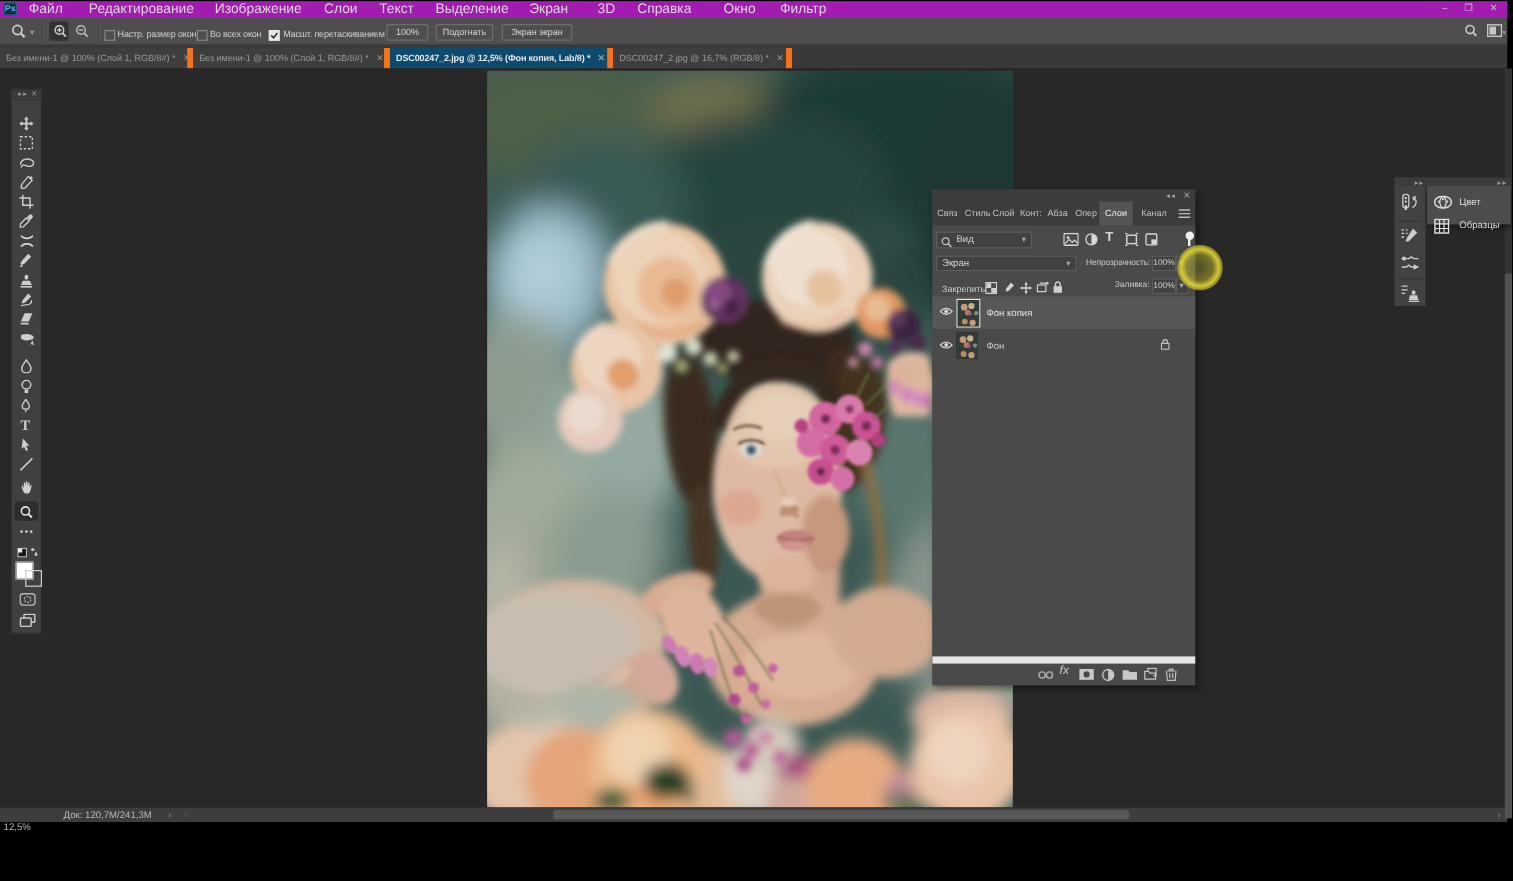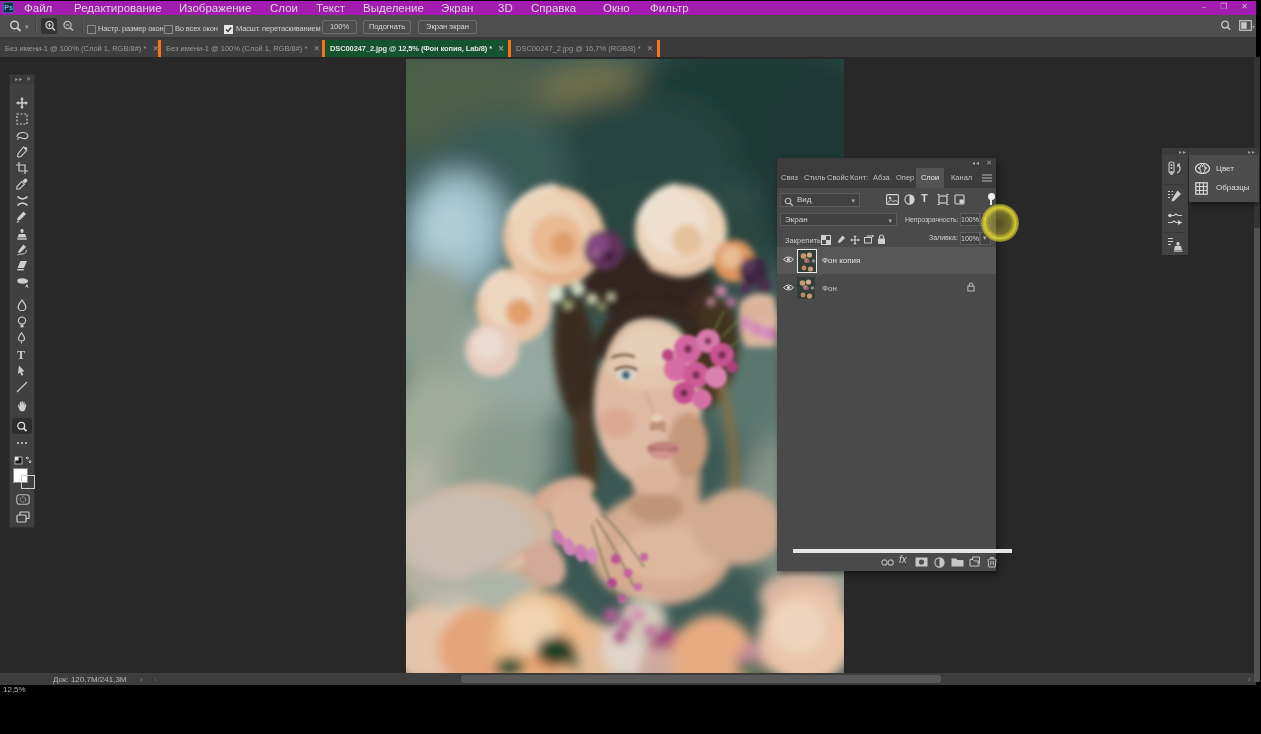--- a/index.html
+++ b/index.html
@@ -20,22 +20,22 @@
   #optbar{position:absolute;left:0;top:14px;width:100%;height:22px;background:#4e4e4e;
     border-bottom:1px solid #383838;color:#d4d4d4;font-size:7.5px;}
   .vsep{position:absolute;top:3px;height:16px;width:1px;background:#434343;border-right:1px solid #5a5a5a;}
   .obtn{position:absolute;top:5px;height:12px;line-height:12px;border:1px solid #6e6e6e;
     border-radius:2px;text-align:center;background:#4e4e4e;color:#d8d8d8;}
   .cb{position:absolute;top:10px;width:7px;height:7px;border:1px solid #8a8a8a;background:#4e4e4e;}
   .cbl{position:absolute;top:9px;white-space:nowrap;color:#d0d0d0;letter-spacing:-0.15px;}
   
   #tabbar{position:absolute;left:0;top:37px;width:100%;height:19px;background:#393939;font-size:7.5px;}
   .tab{position:absolute;top:2px;height:17px;line-height:17px;background:#3e3e3e;color:#9a9a9a;
-    border-right:3px solid #f97316;white-space:nowrap;overflow:hidden;padding-left:5px;box-sizing:border-box;}
-  .tab.active{background:#14532d;color:#e6e6e6;font-weight:bold;letter-spacing:-0.1px;}
+    border-right:5px solid #f97316;white-space:nowrap;overflow:hidden;padding-left:5px;box-sizing:border-box;}
+  .tab.active{background:#0c4a6e;color:#e6e6e6;font-weight:bold;letter-spacing:-0.1px;}
   .tab .x{color:#9a9a9a;margin-left:4px;}
   
   #canvas{position:absolute;left:0;top:56px;width:100%;height:616px;background:#282828;overflow:hidden;}
   #photo{position:absolute;left:406px;top:2px;width:438px;height:614px;}
   
   #toolbar{position:absolute;left:9px;top:73px;width:26px;height:454px;background:#404040;
     border:1px solid #303030;box-sizing:border-box;}
   #toolbar .hdr{height:9px;background:#3a3a3a;color:#9a9a9a;font-size:6px;line-height:9px;
     text-align:right;padding-right:2px;letter-spacing:1px;}
   .tool{width:24px;height:16.4px;position:relative;}
@@ -45,25 +45,25 @@
   #layers{position:absolute;left:777px;top:157px;width:219px;height:413px;background:#4a4a4a;
     box-shadow:2px 3px 6px rgba(0,0,0,.45);font-size:8px;color:#cccccc;}
   #lph{position:absolute;left:0;top:0;width:100%;height:10px;background:#3c3c3c;color:#a8a8a8;}
   #lptabs{position:absolute;left:0;top:10px;width:100%;height:20px;background:#3c3c3c;color:#c2c2c2;}
   #lptabs span{position:absolute;top:5px;font-size:7.5px;}
   #lptabs .act{background:#545454;}
   .inbox{position:absolute;background:#414141;border:1px solid #5c5c5c;box-sizing:border-box;color:#d6d6d6;}
   .lrow{position:absolute;left:0;width:100%;height:26px;}
   .lrow .thumb{position:absolute;left:20px;top:2px;width:18px;height:22px;background:#222;}
   .leye{position:absolute;left:6px;top:9px;width:11px;height:7px;}
-  #lpbottom{position:absolute;left:16px;bottom:0;width:100%;height:18px;border-top:4px solid #e5e5e5;}
+  #lpbottom{position:absolute;left:0;bottom:0;width:100%;height:18px;border-top:6px solid #e5e5e5;}
   
   #rdock{position:absolute;left:1162px;top:147px;width:26px;height:107px;background:#424242;}
   #rdockh{position:absolute;left:1162px;top:147px;width:97px;height:7px;background:#3c3c3c;color:#9a9a9a;z-index:6;}
-  #rfly{position:absolute;left:1189px;top:154px;width:70px;height:47px;background:#4c4c4c;
+  #rfly{position:absolute;left:1189px;top:154px;width:70px;height:32px;background:#4c4c4c;
     box-shadow:2px 3px 5px rgba(0,0,0,.4);color:#dedede;font-size:8px;}
   
   #vsb{position:absolute;left:1254px;top:56px;width:6px;height:616px;background:#333333;}
   #vsbt{position:absolute;left:0px;top:171px;width:6px;height:454px;background:#525252;}
   
   #statusbar{position:absolute;left:0;top:672px;width:100%;height:12px;background:#3d3d3d;
     color:#b8b8b8;font-size:8px;}
   #hsbt{position:absolute;left:461px;top:2px;width:480px;height:8px;background:#585858;border-radius:3px;}
   
   #lab{position:absolute;left:0;top:684px;width:100%;height:50px;background:#000;}
@@ -518,21 +518,21 @@
   </div>
 
   <div id="layers">
     <div id="lph">
       <span style="position:absolute;right:16px;top:1px;font-size:6px;letter-spacing:1px">◂◂</span>
       <span style="position:absolute;right:4px;top:1px;font-size:7px">✕</span>
     </div>
     <div id="lptabs">
       <span style="left:4px">Связ</span>
           <span style="left:27px">Стиль</span>
-          <span style="left:50px">Свойс</span>
+          <span style="left:50px">Слой</span>
       <span style="left:73px">Конт:</span>
           <span style="left:96px">Абза</span>
           <span style="left:119px">Опер</span>
       <span class="act" style="left:139px;top:0;width:28px;height:20px;line-height:20px;text-align:center;color:#efefef">Слои</span>
       <span style="left:174px">Канал</span>
       <svg class="abs" style="left:205px;top:6px" width="10" height="8" viewBox="0 0 10 8">
             <path d="M0 1 h10 M0 4 h10 M0 7 h10" stroke="#c2c2c2" stroke-width="1.2"></path>
             <rect width="438" height="614" fill="#3a4a44" opacity="0.06"></rect>
 </svg>
     </div>

